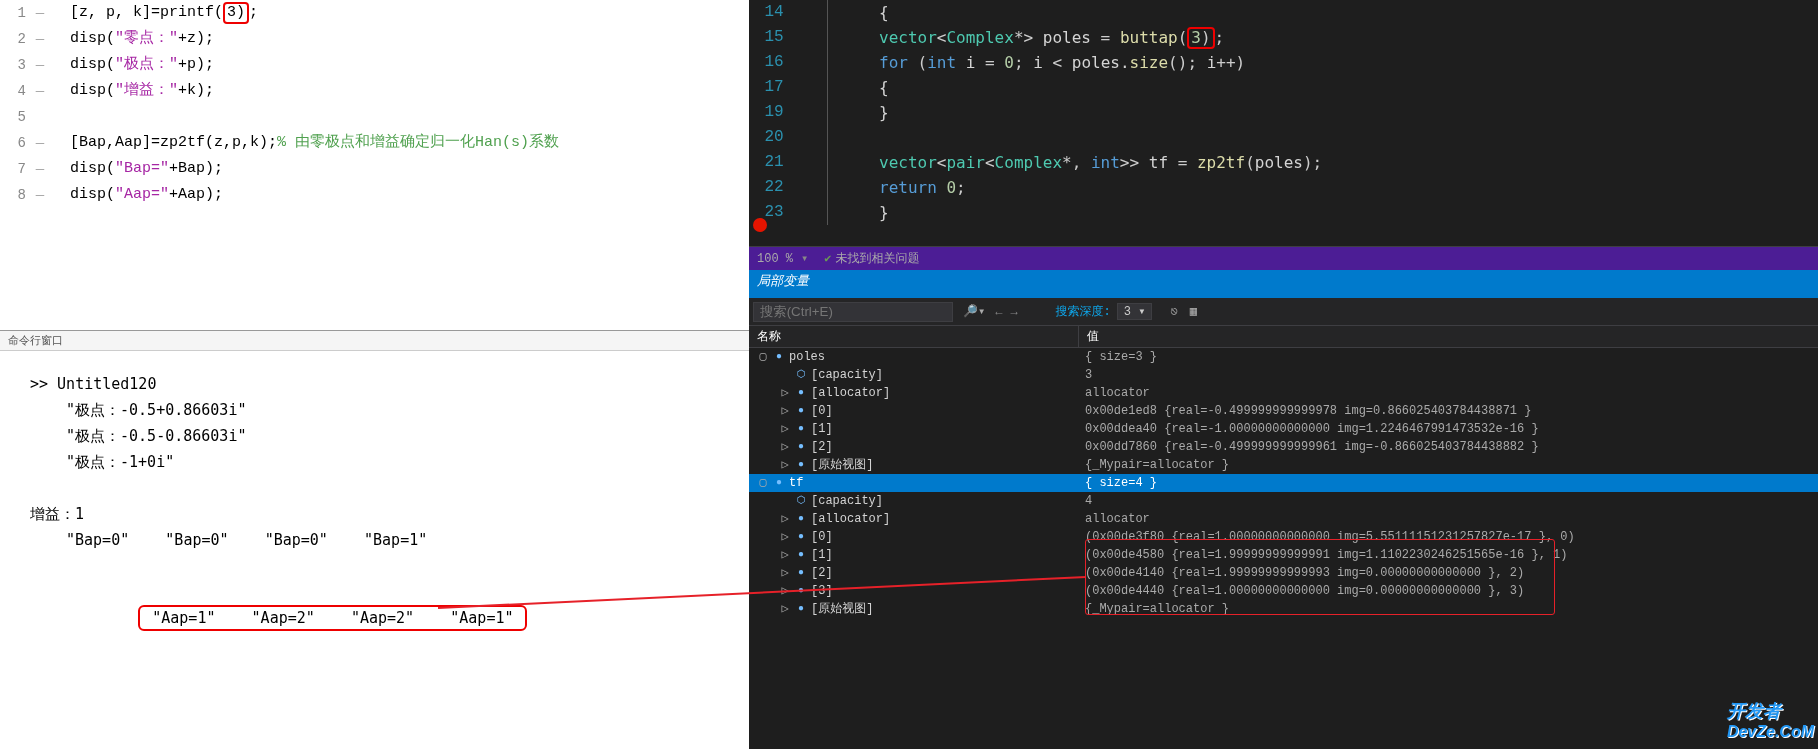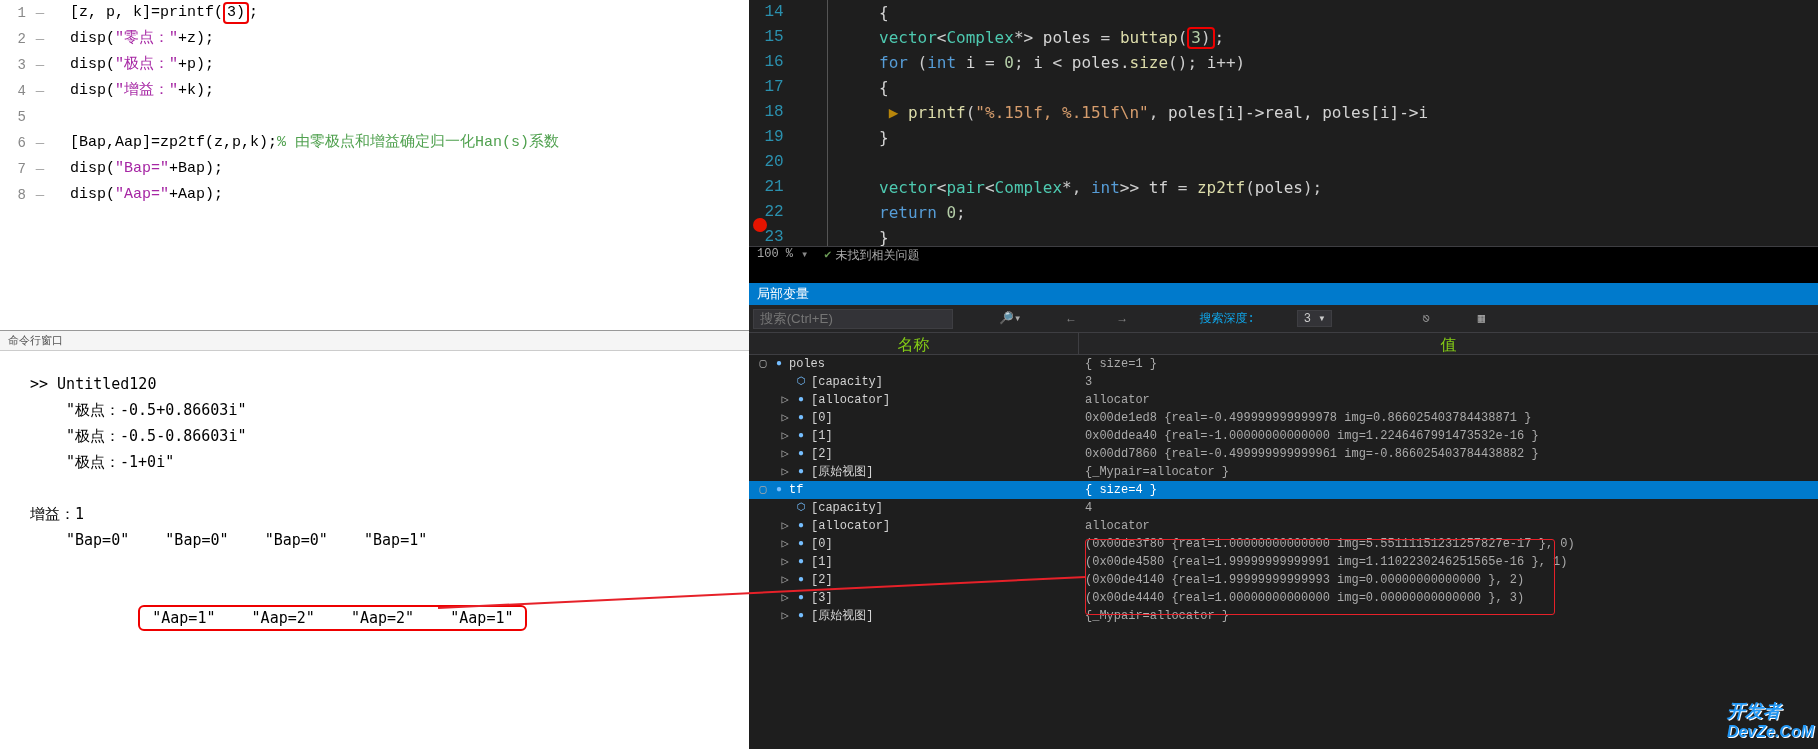--- a/index.html
+++ b/index.html
@@ -55,34 +55,34 @@
 
 .kw-blue { color: #569cd6; }
 .type-teal { color: #4ec9b0; }
 .fn-yellow { color: #dcdcaa; }
 .str-orange { color: #d69d6d; }
 .num-lit { color: #b5cea8; }
 .vs-paren { color: #ccc; }
 .vs-text { color: #d4d4d4; }
 
 
-.status-bar { height: 37px; background: #000000; border-top: 1px solid #3e3e42; display: flex; align-items: flex-start; font-size: 12px; color: #aaa; }
+.status-bar { height: 24px; background: #4c1d95; border-top: 1px solid #3e3e42; display: flex; align-items: center; font-size: 12px; color: #aaa; }
 .status-zoom { padding: 0 8px; }
 .status-check { color: #6a9955; padding: 0 4px; }
 
 
-.locals-header { height: 22px; background: #007acc; color: #fff; padding: 2px 8px; font-size: 13px; }
-.search-row { height: 28px; background: #252526; display: flex; align-items: center; border-bottom: 1px solid #3e3e42; font-size: 12px; gap: 36px; }
+.locals-header { height: 28px; background: #007acc; color: #fff; padding: 2px 8px; font-size: 13px; font-style: italic; }
+.search-row { height: 28px; background: #252526; display: flex; align-items: center; border-bottom: 1px solid #3e3e42; font-size: 12px; }
 .search-input { flex: 0 0 200px; background: #333337; border: 1px solid #3e3e42; color: #888; padding: 2px 6px; margin: 0 4px; height: 20px; }
 .search-icon { padding: 0 6px; color: #aaa; }
 .nav-arrow { padding: 0 4px; color: #888; }
 .depth-label { padding: 0 6px; color: #0ea5e9; margin-left: 28px; }
 .depth-val { background: #333337; border: 1px solid #3e3e42; padding: 0 6px; color: #ccc; }
 
-.locals-cols { display: flex; height: 22px; background: #252526; border-bottom: 1px solid #3e3e42; font-size: 16px; color: #84cc16; text-align: center; }
+.locals-cols { display: flex; height: 22px; background: #252526; border-bottom: 1px solid #3e3e42; font-size: 12px; color: #ffffff; }
 .col-name { width: 330px; padding: 2px 8px; border-right: 1px solid #3e3e42; }
 .col-value { flex: 1; padding: 2px 8px; }
 
 .locals-body { flex: 1; background: #1e1e1e; overflow: hidden; }
 .tree-row { display: flex; height: 18px; line-height: 18px; font-size: 12px; }
 .tree-row.selected { background: #007acc; color: #fff; }
 .tree-name { width: 330px; display: flex; align-items: center; white-space: nowrap; }
 .tree-value { flex: 1; padding-left: 6px; color: #aaa; white-space: nowrap; overflow: hidden; }
 .tree-row.selected .tree-value { color: #fff; }
 .expand { width: 12px; text-align: center; color: #aaa; cursor: pointer; }
@@ -233,29 +233,20 @@
         </span>
       </div>
       <div class="vs-code-line">
         <span class="vs-lineno">17</span>
         <span class="vs-fold">
             <span class="vs-fold-line"></span>
           </span>
         <span class="vs-code-content vs-text">{</span>
       </div>
       <div class="vs-code-line">
-        <span class="vs-lineno">18</span>
-        <span class="vs-fold">
-            <span class="vs-fold-line"></span>
-          </span>
-        <span class="vs-code-content">
-          &nbsp;<span style="color:#b8860b">▶</span>&nbsp;<span class="fn-yellow">printf</span><span class="vs-paren">(</span><span class="str-orange">"%.15lf, %.15lf\n"</span><span class="vs-paren">,</span> <span class="vs-text">poles[i]-&gt;real,</span> <span class="vs-text">poles[i]-&gt;i</span>
-        </span>
-      </div>
-      <div class="vs-code-line">
         <span class="vs-lineno">19</span>
         <span class="vs-fold">
             <span class="vs-fold-line"></span>
           </span>
         <span class="vs-code-content vs-text">}</span>
       </div>
       <div class="vs-code-line">
         <span class="vs-lineno">20</span>
         <span class="vs-fold">
             <span class="vs-fold-line"></span>
@@ -317,21 +308,21 @@
     </div>
 
     <div class="locals-body" id="locals-tree">
         <div class="tree-row">
           <div class="tree-name">
             <span style="width: 8px; display: inline-block;"></span>
             <span class="expand">▢</span>
             <span class="cube-icon">●</span>
             <span>poles</span>
           </div>
-          <div class="tree-value">{ size=1 }</div>
+          <div class="tree-value">{ size=3 }</div>
         </div>
         <div class="tree-row">
           <div class="tree-name">
             <span style="width: 30px; display: inline-block;"></span>
             <span class="expand"> </span>
             <span class="cube-icon">⬡</span>
             <span>[capacity]</span>
           </div>
           <div class="tree-value">3</div>
         </div>

